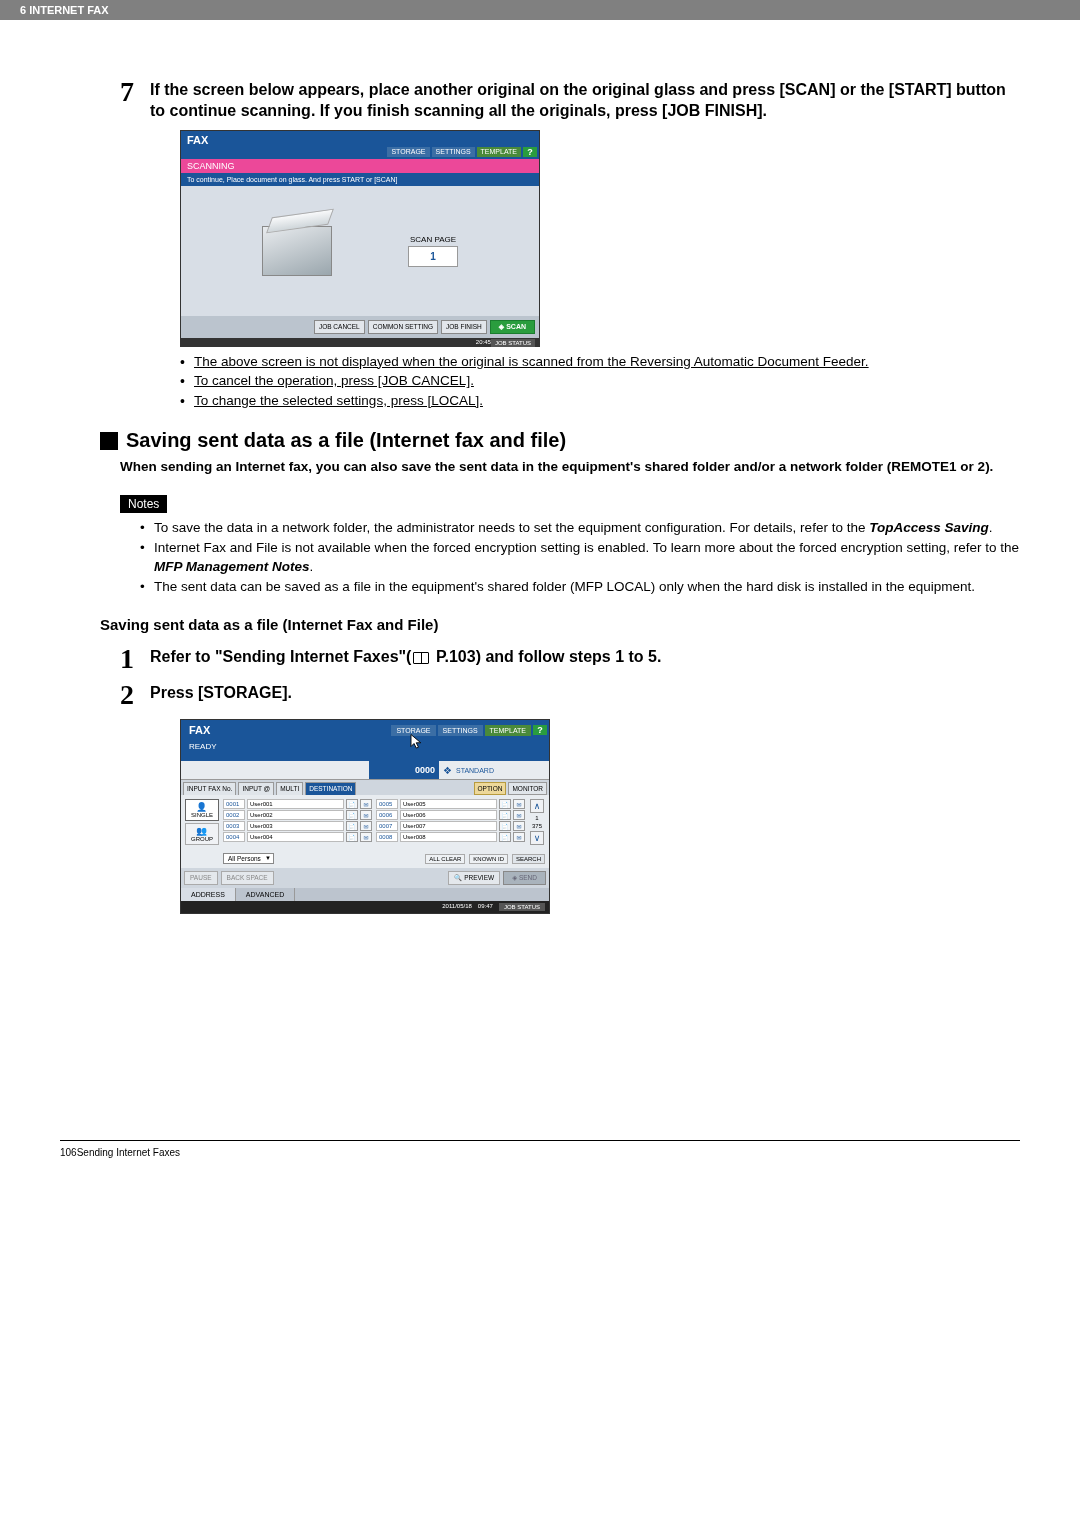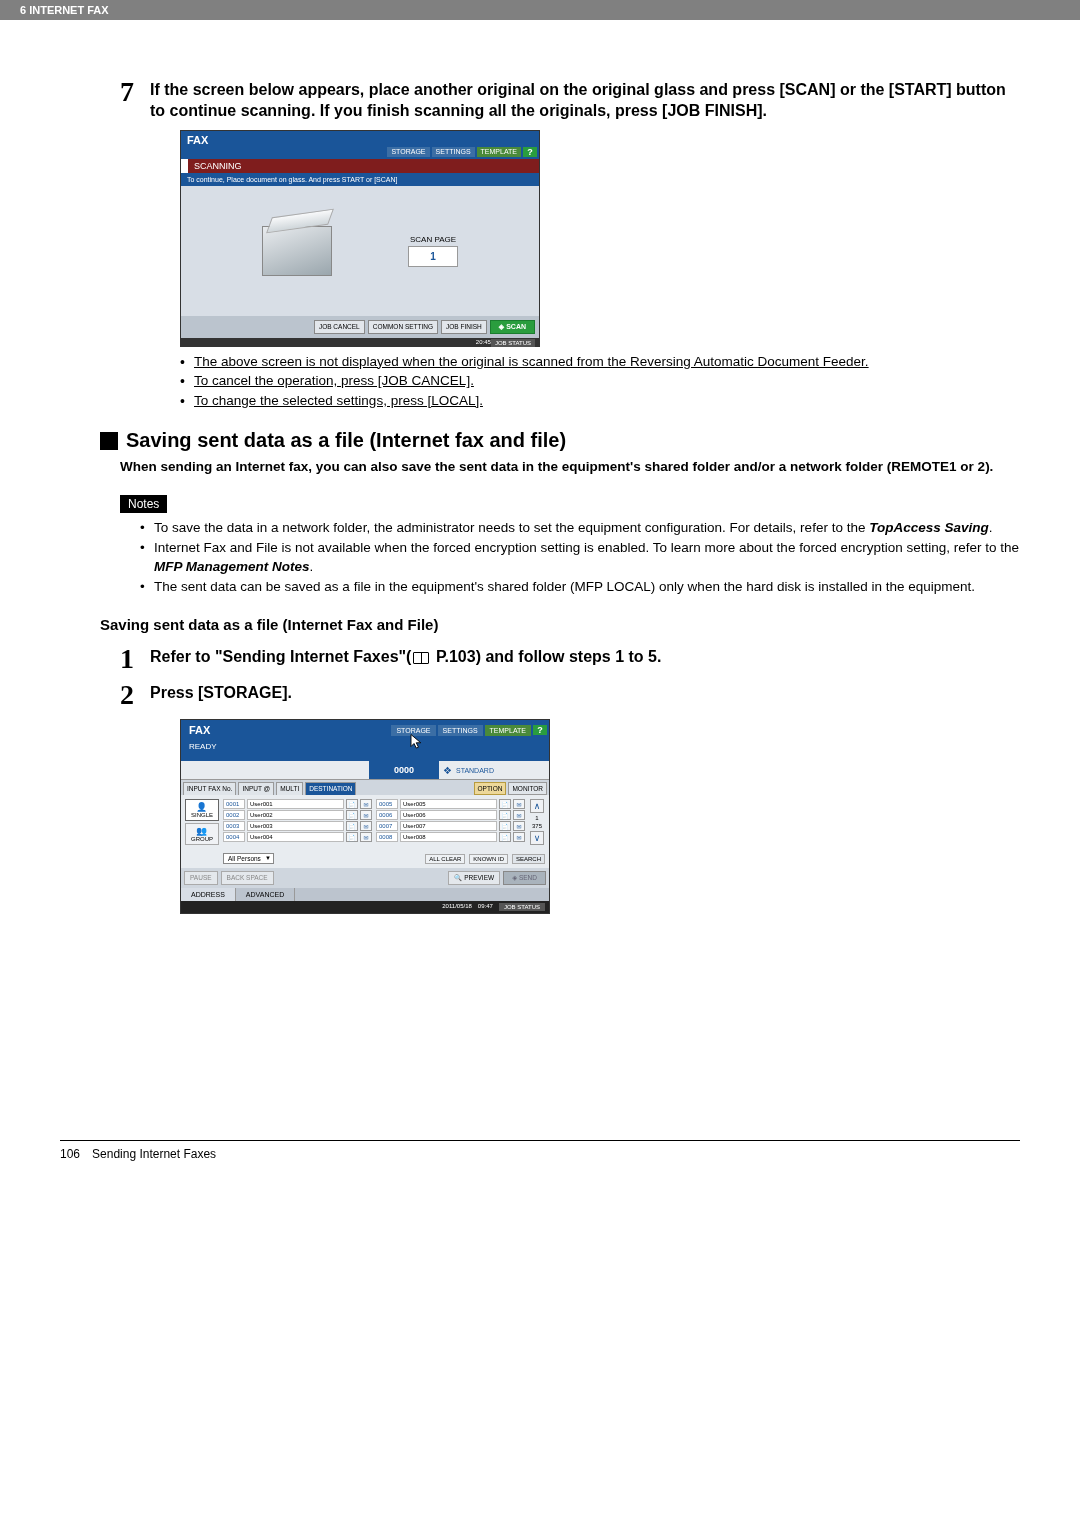--- a/index.html
+++ b/index.html
@@ -9,21 +9,21 @@
   .header-bar .chapter { margin-left: 0; }
   .step-block { display: flex; margin-bottom: 8px; padding-left: 60px; }
   .step-num { font-size: 28px; font-weight: bold; font-family: Georgia, serif; width: 30px; flex-shrink: 0; margin-top: -4px; }
   .step-text { font-size: 16px; font-weight: bold; flex: 1; line-height: 1.3; }
   .screenshot-wrap { margin-left: 120px; margin-bottom: 6px; }
   .screenshot1 { width: 360px; border: 1px solid #333; }
   .scr-head { background: #1a5599; height: 16px; position: relative; }
   .scr-fax { background: #1a5599; color:#fff; font-weight:bold; font-size:11px; padding: 2px 6px; }
   .scr-topbtn { background:#3b6ea5; color:#fff; font-size:7px; padding:1px 4px; margin-left:2px; }
   .scr-help { background:#2a9d3e; color:#fff; width:14px; text-align:center; font-weight:bold; font-size:9px; margin-left:2px;}
-  .scr-scanning { background:#7f1d1d; color:#fff; font-size:9px; padding:2px 6px; display:block;margin-left:7px;}
+  .scr-scanning { background:#ec4899; color:#fff; font-size:9px; padding:2px 6px; display:block;}
   .scr-msg { background:#1a5599; color:#fff; font-size:7px; padding:3px 6px;}
   .scr-body { background:#d8dee6; height:130px; position:relative; display:flex; align-items:center; justify-content:center; gap:30px;}
   .scanner-img { width:70px; height:50px; background: linear-gradient(160deg,#e8ebee 0%,#9aa6ad 100%); border:1px solid #888; position:relative;}
   .scanner-img:before { content:""; position:absolute; top:-14px; left:6px; width:60px; height:14px; background:linear-gradient(#f8f9fa,#cfd6da); border:1px solid #aaa; transform:skew(-20deg,-8deg);}
   .scanpage { font-size:8px; text-align:center;padding-left:46px;}
   .scanpage-box { border:1px solid #999; background:#fff; width:50px; padding:4px; margin-top:2px; font-size:10px; color:#1a5599; font-weight:bold;}
   .scr-foot { background:#bbc4ce; padding:4px; display:flex; justify-content:flex-end; gap:3px;}
   .scr-btn { background:#e2e6eb; border:1px solid #888; font-size:6.5px; padding:2px 4px;}
   .scr-scanbtn { background:#2a9d3e; color:#fff; border:1px solid #1a7d2e; font-size:7px; padding:2px 8px; font-weight:bold;}
   .scr-time { background:#333; color:#fff; font-size:6px; text-align:right; padding:1px 4px;}
@@ -52,21 +52,21 @@
   .sc2-fax { color:#fff; font-weight:bold; font-size:11px; padding:2px 8px;}
   .sc2-spacer { flex:1; }
   .sc2-tab { background:#3b6ea5; color:#fff; font-size:7px; padding:2px 5px; margin-right:2px;}
   .sc2-tab-storage { position:relative; }
   .cursor { position:absolute; width:16px; height:18px; top:8px; left:18px; }
   .cursor svg { width:100%; height:100%; }
   .sc2-help { background:#2a9d3e; color:#fff; width:14px; text-align:center; font-weight:bold; font-size:9px; margin-right:2px;}
   .sc2-ready { color:#fff; font-size:8px; padding: 4px 8px 8px; display:block;}
   .sc2-strip { background:#d8dee6; display:flex; font-size:7px; border-bottom:1px solid #999;}
   .sc2-strip-left { flex:1; background:#e8ecf0;}
-  .sc2-strip-mid { width:70px; background:#1a5599; color:#fff; text-align:center; padding:4px; font-size:9px; font-weight:bold;}
+  .sc2-strip-mid { width:70px; background:#1a5599; color:#fff; text-align:right; padding:4px; font-size:9px; font-weight:bold;}
   .sc2-strip-right { width:110px; background:#e8ecf0; display:flex; align-items:center; padding:2px 4px; gap:2px;}
   .sc2-std { color:#1a5599; font-size:7px;}
   .sc2-std-ico { color:#1a5599; font-size:10px; margin-right:2px;}
   .sc2-tabs2 { background:#cfd6de; display:flex; font-size:6.5px; padding:2px 2px 0;}
   .sc2-minitab { background:#e0e5ea; border:1px solid #999; padding:2px 3px; margin-right:2px; border-bottom:none;}
   .sc2-minitab.dest { background:#1a5599; color:#fff;}
   .sc2-right-mini { margin-left:auto; display:flex; gap:2px;}
   .sc2-opt { background:#edd89a; border:1px solid #b89b3e; font-size:6.5px; padding:2px 3px;}
   .sc2-mon { background:#e0e5ea; border:1px solid #999; font-size:6.5px; padding:2px 3px;}
   .sc2-body { background:#e8ecf0; display:flex; font-size:7px; padding:4px; gap:4px;}
@@ -91,21 +91,21 @@
   .sc2-fbtn { background:#e4e8ec; border:1px solid #aaa; padding:2px 5px; font-size:6.5px; color:#888;}
   .sc2-preview { margin-left:auto; background:#e4e8ec; border:1px solid #aaa; padding:2px 5px; font-size:6.5px;}
   .sc2-send { background:#a9b3bc; border:1px solid #888; padding:2px 8px; font-size:6.5px; color:#667;}
   .sc2-bottabs { background:#bcc4ce; display:flex; font-size:7px;}
   .sc2-bottab { padding:3px 10px; border-right:1px solid #999;}
   .sc2-bottab.active { background:#d8dee6;}
   .sc2-time { background:#222; color:#fff; font-size:6px; text-align:right; padding:2px 4px; display:flex; justify-content:flex-end; gap:6px;}
   .sc2-timebox { }
   .sc2-job { background:#555; padding:1px 5px;}
 
-  .page-footer { border-top: 1px solid #000; margin: 180px 60px 0; padding-top: 6px; font-size: 12px; display:flex; gap:12px; }
+  .page-footer { border-top: 1px solid #000; margin: 180px 60px 0; padding-top: 6px; font-size: 10px; display:flex; gap:0; }
   .page-num { }
 </style>
 </head>
 <body>
 
 <div class="header-bar">
   <span class="chapter">6 INTERNET FAX</span>
 </div>
 
 <div class="page">

